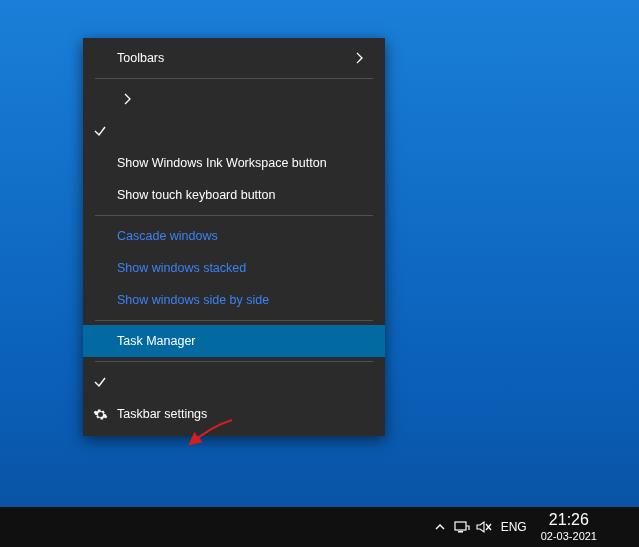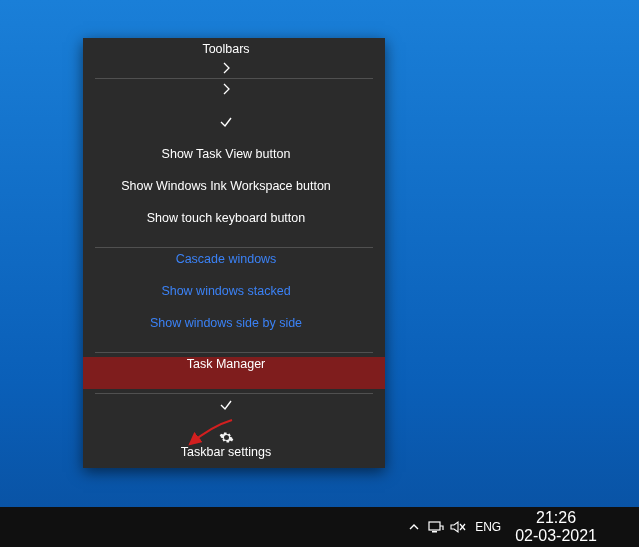--- a/index.html
+++ b/index.html
@@ -17,36 +17,35 @@
     padding: 4px 0 6px 0;
     box-shadow: 0 4px 14px rgba(0,0,0,0.55);
   }
   .menu-item {
     display: flex;
     align-items: center;
     height: 32px;
     padding: 0 16px 0 0;
     cursor: default;
     position: relative;
-    flex-direction: column;
   }
   .menu-item .check-col {
     width: 34px;
     display: flex;
     justify-content: center;
     align-items: center;
   }
   .menu-item .label { flex: 1; }
   .menu-item .arrow-col {
     width: 20px;
     display: flex;
     justify-content: center;
     align-items: center;
   }
-  .menu-item.highlight { background: #7f1d1d; }
+  .menu-item.highlight { background: #0369a1; }
   .menu-item.disabled { color: #3b82f6; }
   .sep {
     height: 1px;
     background: #505050;
     margin: 4px 12px;
   }
   .chev svg, .check-col svg, .gear svg { display: block; }
 
   .taskbar {
     position: absolute;
@@ -58,21 +57,21 @@
     justify-content: flex-end;
     color: #ffffff;
     font-size: 12px;
     padding-right: 4px;
   }
   .tray { display: flex; align-items: center; gap: 4px; padding: 0 8px; height: 100%; }
   .tray .icon { display: flex; align-items: center; justify-content: center; width: 18px; height: 18px; }
   .lang { font-size: 12px; padding: 0 4px; }
   .clock { text-align: center; line-height: 1.15; font-size: 12px; padding: 0 6px; }
   .clock .time { font-size: 16px; }
-  .clock .date { font-size: 16px; }
+  .clock .date { font-size: 11px; }
   .action-center { padding: 0 10px; }
 
   .red-arrow {
     position: absolute;
     left: 182px;
     top: 414px;
     pointer-events: none;
   }
 </style>
 </head>
@@ -103,25 +102,20 @@
 
   <div class="menu-item">
     <span class="check-col">
       <svg width="14" height="14" viewBox="0 0 14 14">
           <path d="M2 7 L6 11 L12 3" stroke="#ffffff" stroke-width="1.4" fill="none"></path>
         </svg>
     </span>
     <span class="arrow-col"></span>
   </div>
 
-  <div class="menu-item">
-    <span class="check-col"></span>
-    <span class="label">Show Task View button</span>
-    <span class="arrow-col"></span>
-  </div>
 
 
   <div class="menu-item">
     <span class="check-col"></span>
     <span class="label">Show Windows Ink Workspace button</span>
     <span class="arrow-col"></span>
   </div>
 
   <div class="menu-item">
     <span class="check-col"></span>

